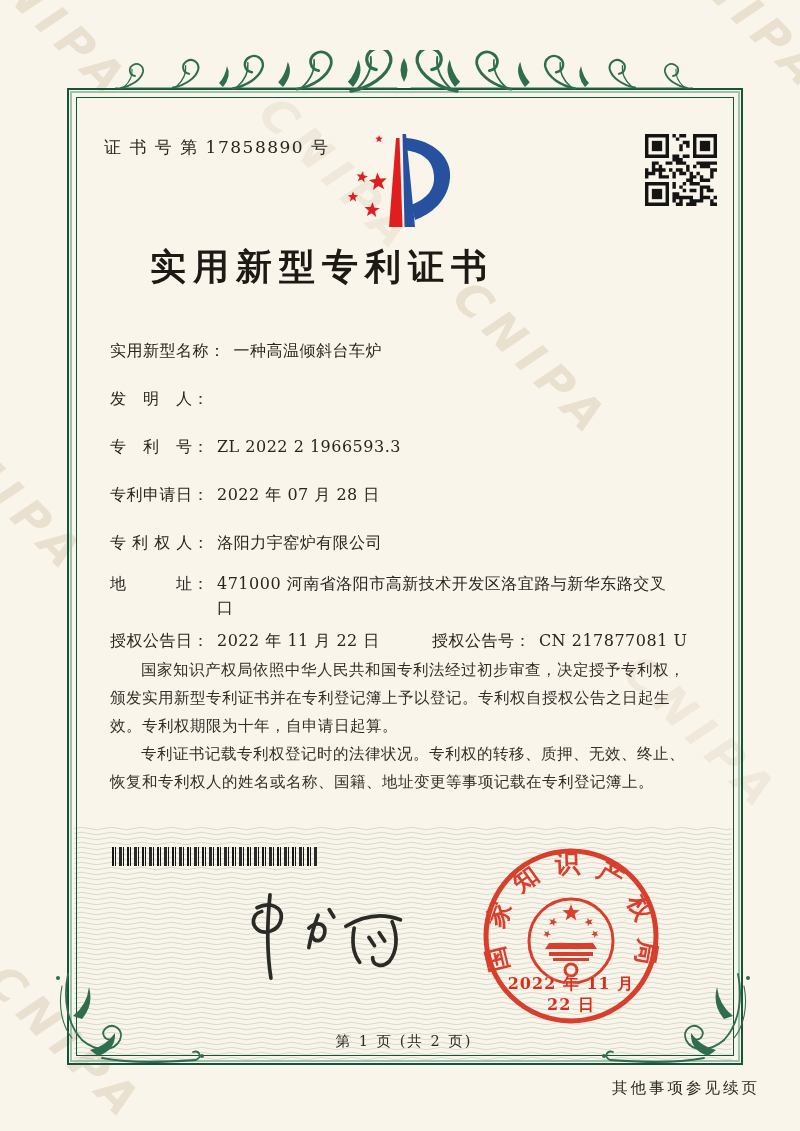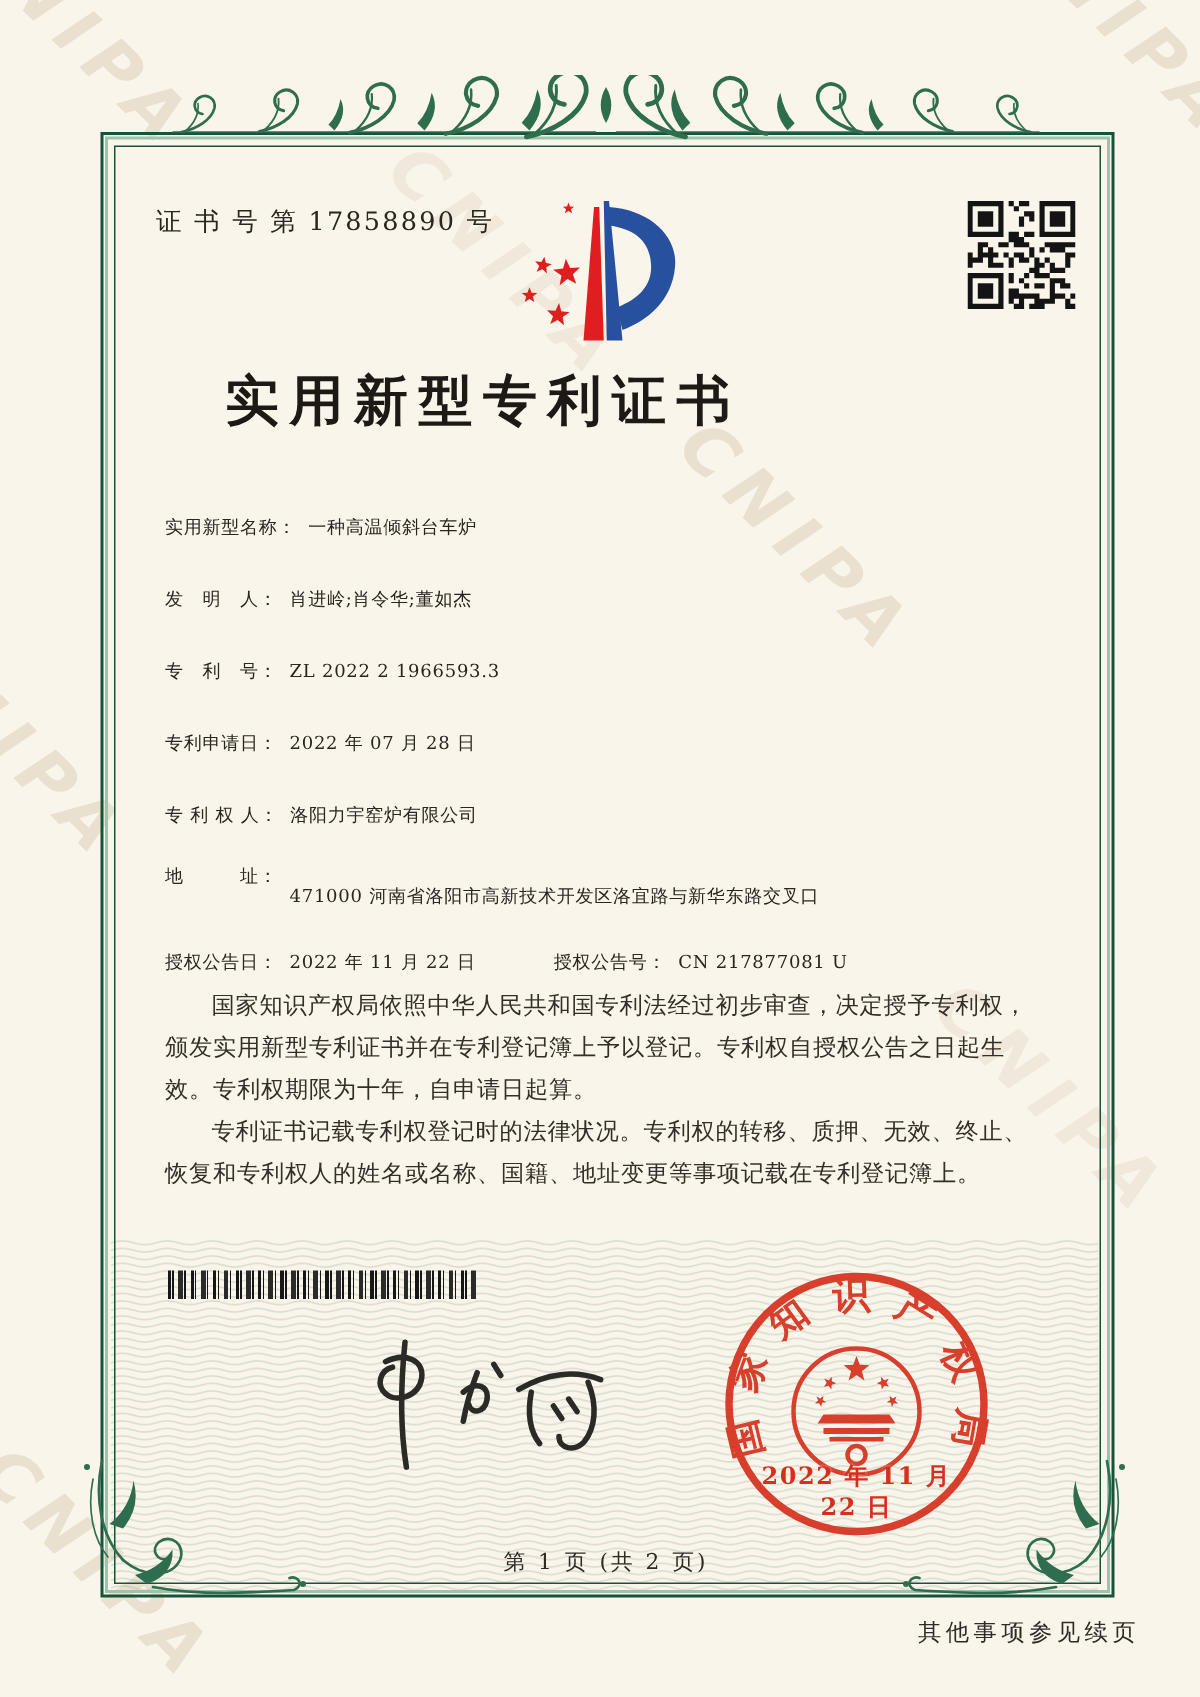--- a/index.html
+++ b/index.html
@@ -13,24 +13,24 @@
   .guilloche{position:absolute;left:74px;top:826px;width:658px;height:234px;z-index:0;opacity:.8;}
   
   .wm{position:absolute;z-index:0;font-family:"DejaVu Sans","Liberation Sans",sans-serif;
       font-weight:bold;font-style:italic;font-size:46px;letter-spacing:9px;
       color:rgba(196,177,146,0.30);transform:rotate(45deg);white-space:nowrap;pointer-events:none;}
   .wm.faint{color:rgba(196,177,146,0.18);}
   
   .z{position:absolute;z-index:2;}
   .cert-no{left:104px;top:136px;font-size:17px;letter-spacing:1.5px;}
   .title{left:0;top:243px;width:644px;text-align:center;font-size:36px;font-weight:bold;letter-spacing:7px;color:#1d1a15;}
-  .row{left:110px;display:flex;font-size:12px;letter-spacing:.5px;line-height:24px;}
+  .row{left:110px;display:flex;font-size:16px;letter-spacing:.5px;line-height:24px;}
   .row .lbl{white-space:pre;flex:none;}
   .row .val{margin-left:8px;}
-  .row .val.addr{width:452px;margin-top:13px;}
+  .row .val.addr{width:452px;}
   .row .pair2{margin-left:52px;display:flex;align-items:center;}
   .paras{left:110px;top:656px;width:584px;font-size:15.5px;line-height:28px;color:#332f28;}
   .paras p{margin:0;text-indent:2em;letter-spacing:.5px;}
   .barcode{left:112px;top:847px;width:206px;height:19px;
      background:repeating-linear-gradient(90deg,#161616 0 2px,rgba(0,0,0,0) 2px 3px,#161616 3px 4px,rgba(0,0,0,0) 4px 7px,#2a2a2a 7px 10px,rgba(0,0,0,0) 10px 11px,#161616 11px 12px,rgba(0,0,0,0) 12px 15px);}
   .officer{left:115px;top:916px;font-family:"DejaVu Sans","Liberation Sans",sans-serif;
      font-size:17px;letter-spacing:3px;color:#222;line-height:33px;}
   .signature{left:233px;top:888px;}
   .seal{left:481px;top:846px;}
   .seal-date{left:497px;top:974px;width:148px;text-align:center;font-size:16px;font-weight:bold;
@@ -145,21 +145,20 @@
   </svg>
 
   <div class="z title">实用新型专利证书</div>
 
   <div class="z row" style="top:339px;">
     <span class="lbl">实用新型名称：</span>
     <span class="val">一种高温倾斜台车炉</span>
   </div>
   <div class="z row" style="top:387px;align-items:center;">
     <span class="lbl">发　明　人：</span>
-    <span class="val">肖进岭;肖令华;董如杰</span>
   </div>
   <div class="z row" style="top:435px;">
     <span class="lbl">专　利　号：</span>
     <span class="val">ZL 2022 2 1966593.3</span>
   </div>
   <div class="z row" style="top:483px;text-align:center;">
     <span class="lbl">专利申请日：</span>
     <span class="val">2022 年 07 月 28 日</span>
   </div>
   <div class="z row" style="top:531px;">

